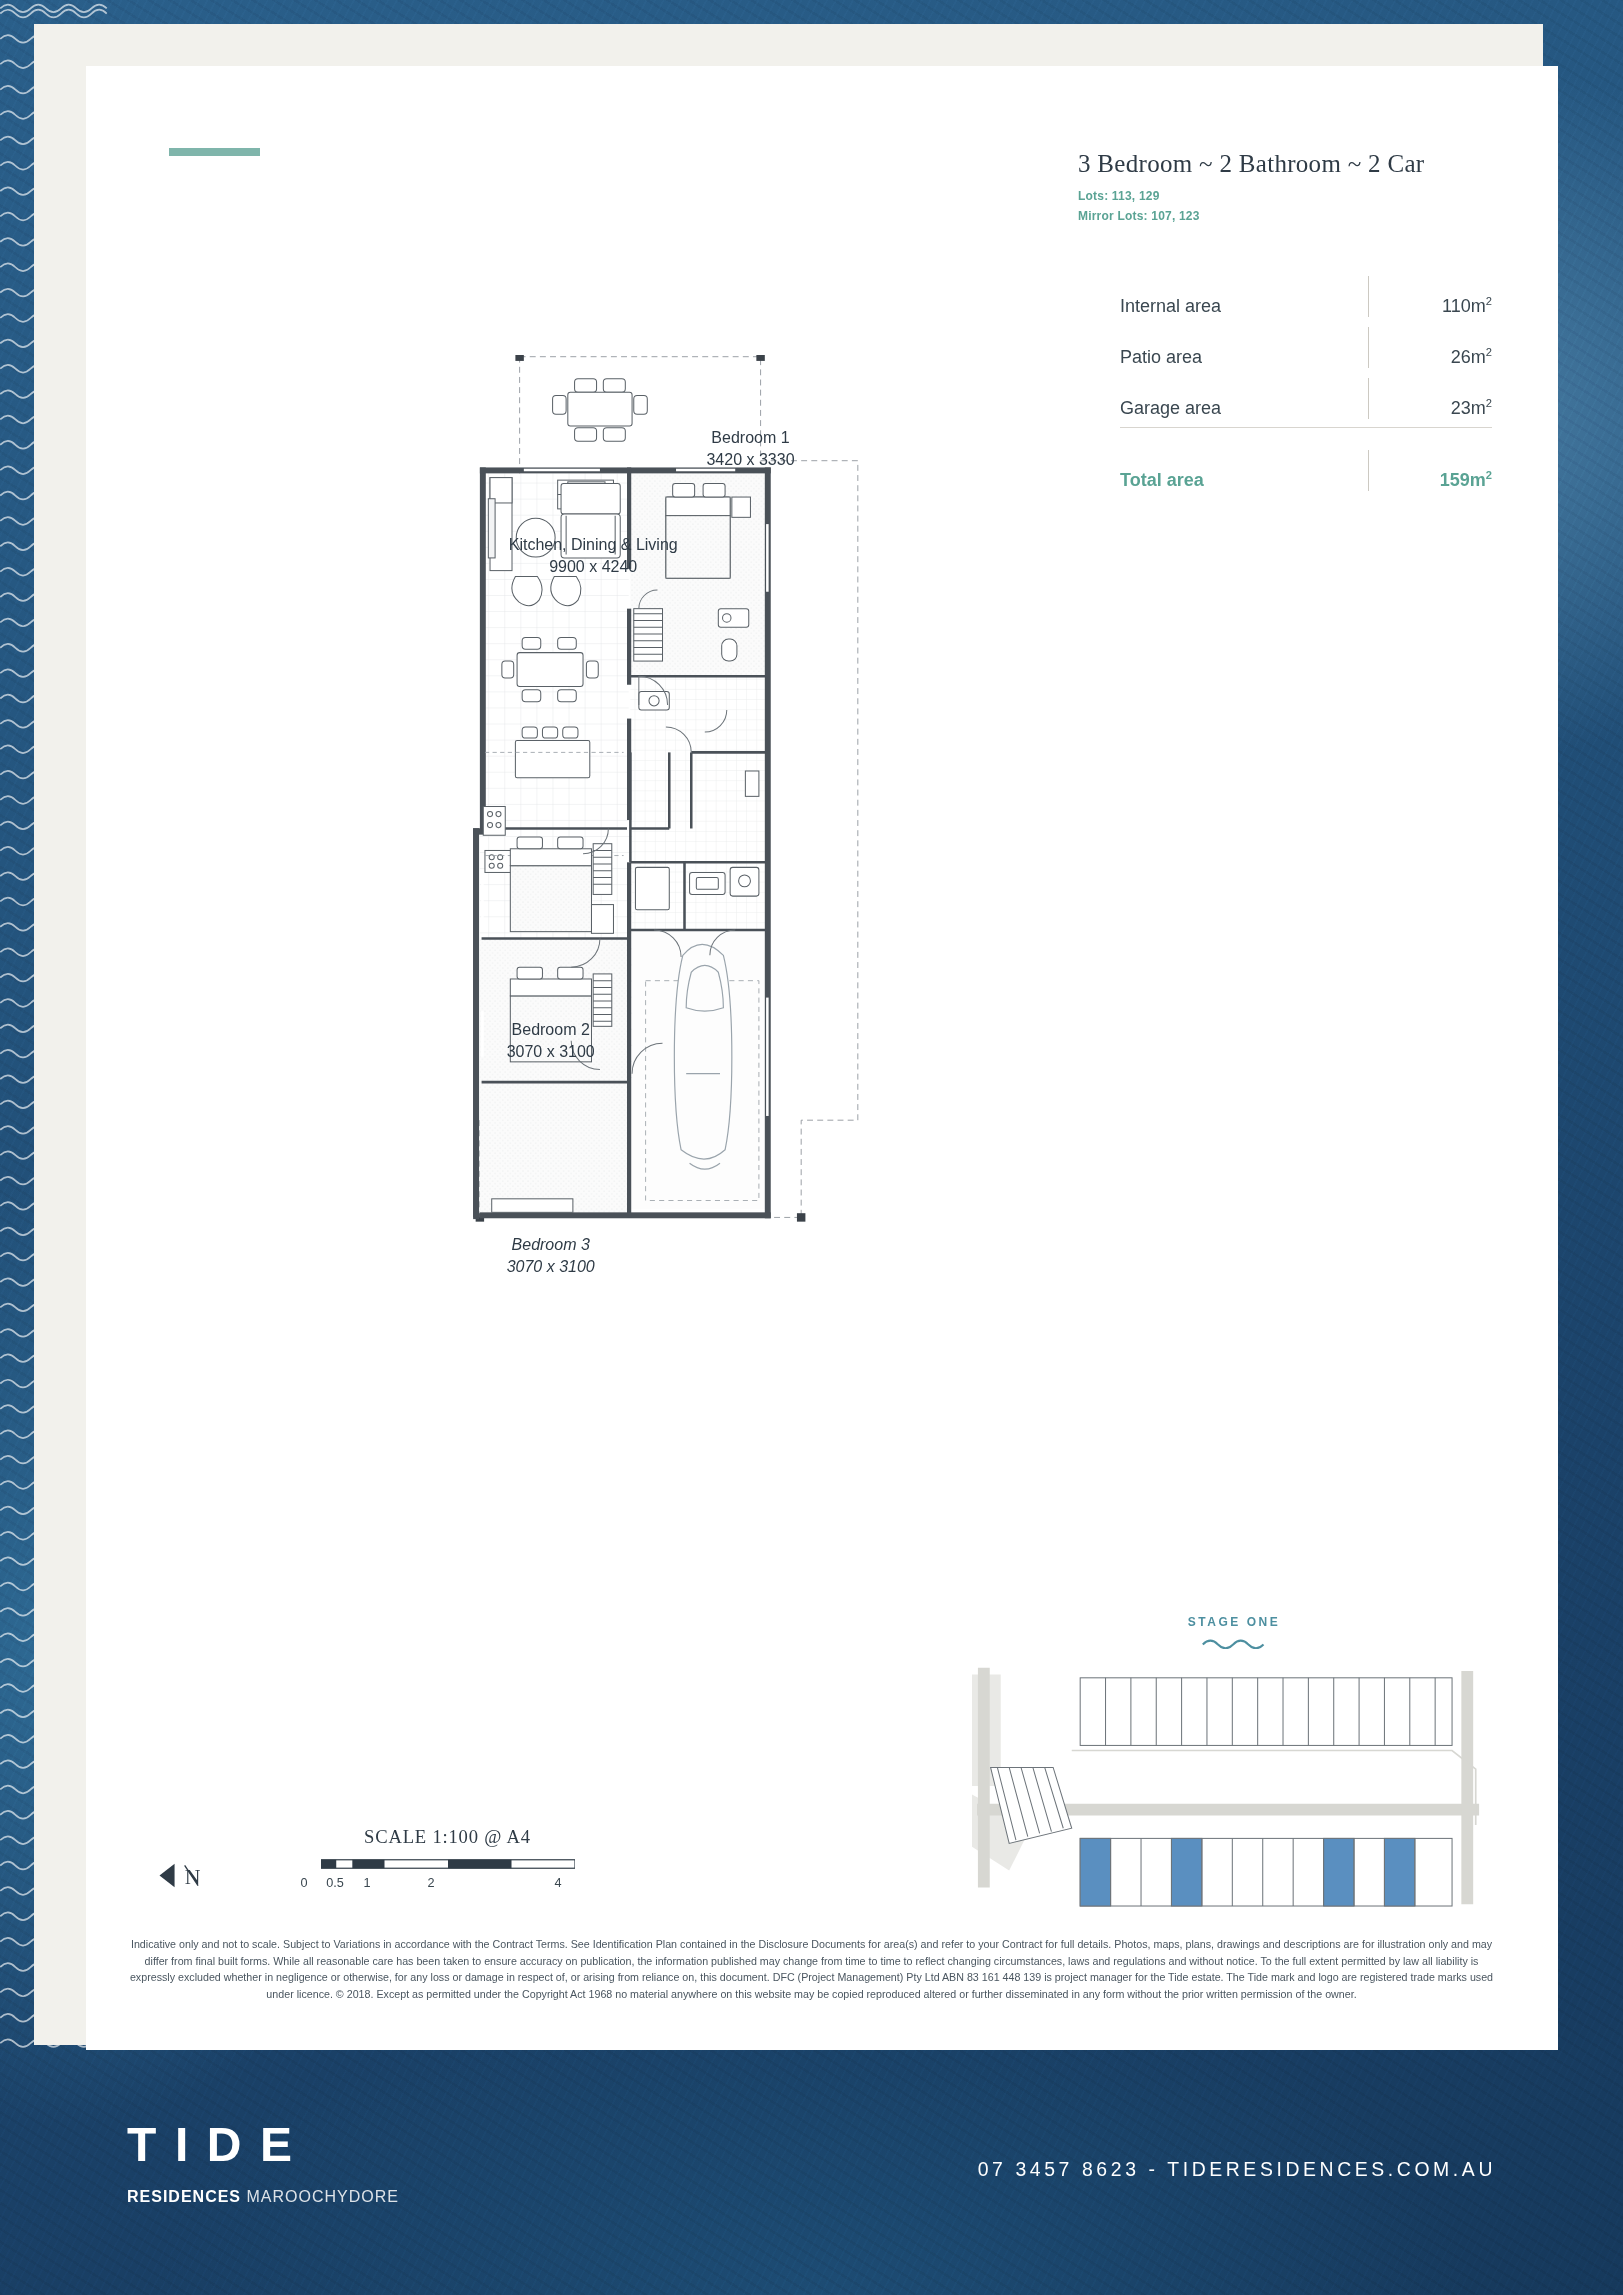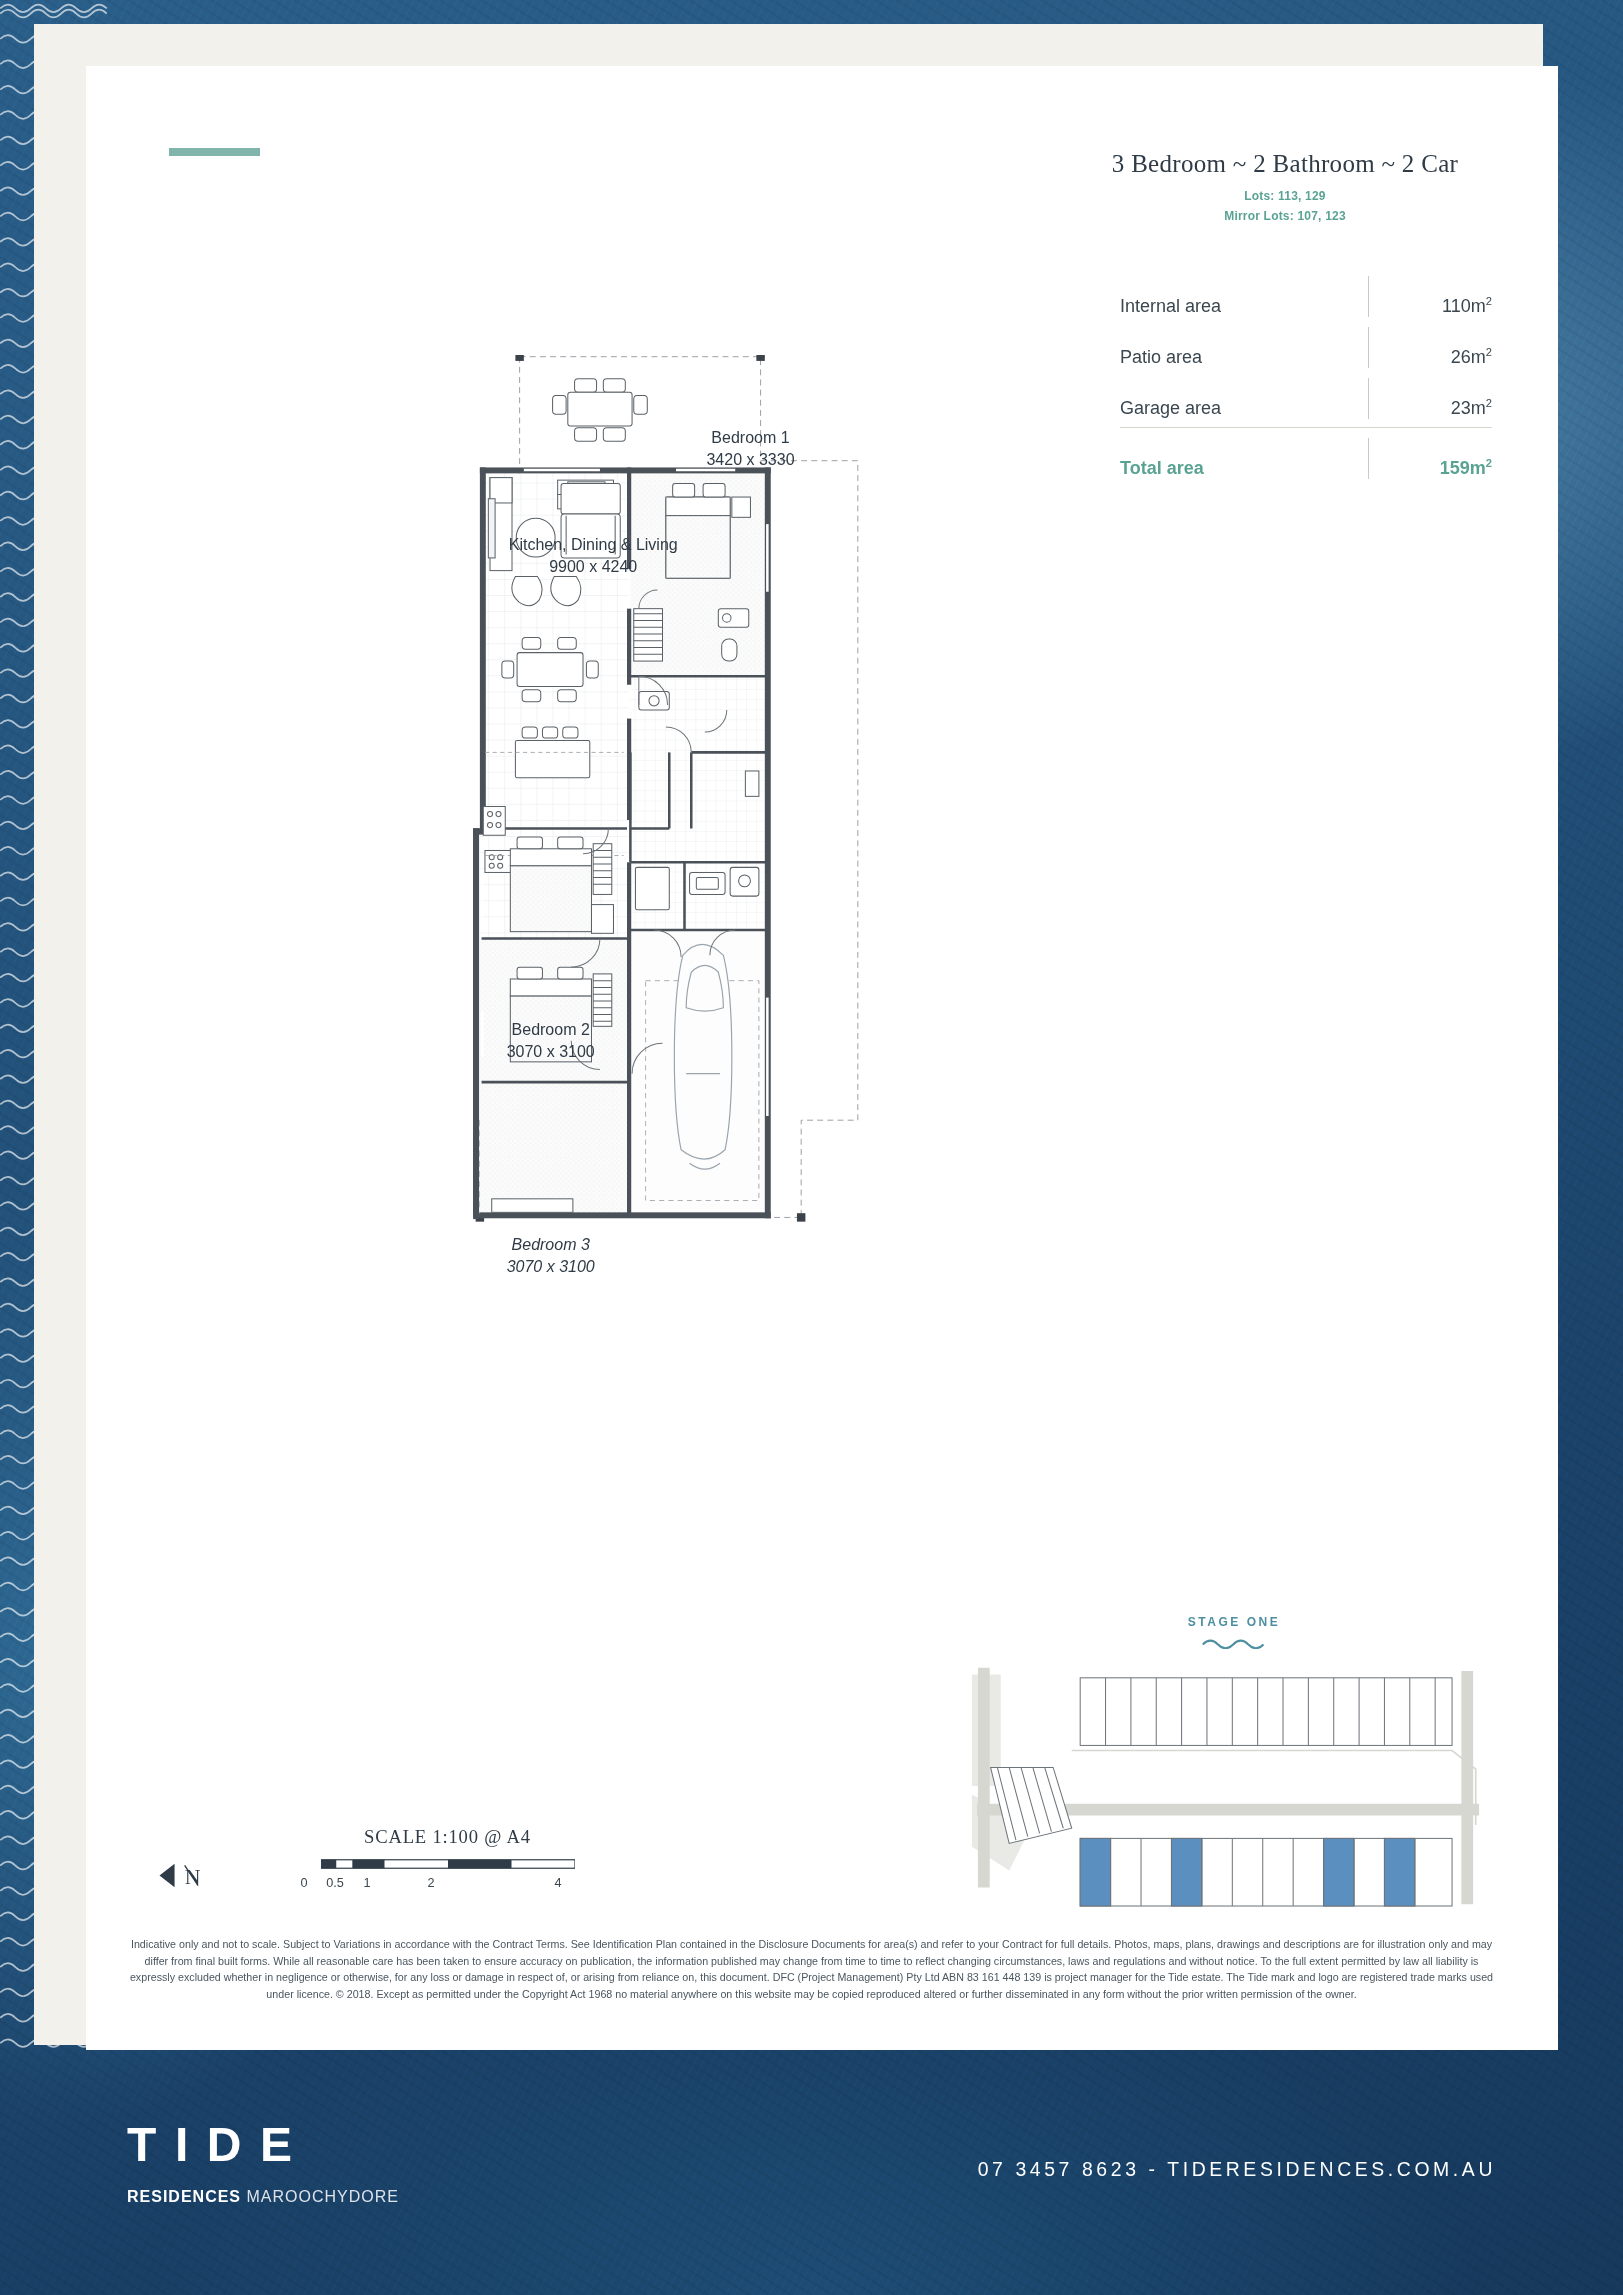--- a/index.html
+++ b/index.html
@@ -41,36 +41,36 @@
   .card-inner { position:absolute; left:52px; top:42px; width:1472px; height:1984px; background:#fff; }
 
   
   .title-block { position:absolute; left:169px; top:148px; }
   .title-rule { width:91px; height:7.6px; background:#7fb5ab; margin-bottom:17px; }
   .title-text {
     font-family:"Liberation Serif", serif;
     font-size:83px; line-height:.9; color:#7fb5ab; letter-spacing:0.8px;
   }
 
-  .spec-block { position:absolute; right:131px; top:150px; width:414px; text-align:center; }
+  .spec-block { position:absolute; right:131px; top:150px; width:414px; text-align:left; }
   .spec-title {
     font-family:"Liberation Serif", serif;
     font-size:25px; color:#2f3b46; letter-spacing:0.3px; white-space:nowrap;
   }
   .spec-lots { margin-top:11px; font-size:12px; font-weight:bold; color:#5aa394; letter-spacing:0.2px; }
   .spec-lots div + div { margin-top:6px; }
 
   .areas { position:absolute; right:131px; top:271px; width:372px; }
   .area-row { display:flex; align-items:baseline; font-size:18px; color:#3a4750; padding:5px 0; }
   .area-label { flex:1; text-align:left;margin-top:20px; }
   .area-sep { width:0.8px; align-self:stretch; background:#ccc9c2; margin:0 22px; }
   .area-value { width:101px; text-align:right; }
   .area-row.total .area-label,
   .area-row.total .area-value { color:#5aa394; font-weight:bold; }
-  .area-row.total { border-top:0.8px solid #d8d5cf; margin-top:3.4px; padding-top:10px; }
+  .area-row.total { border-top:0.8px solid #d8d5cf; margin-top:3.4px; padding-top:22px; }
   sup { font-size:.62em; vertical-align:super; }
 
   
   .plan { position:absolute; left:473px; top:355px; width:609px; height:1319px; }
   .plan svg { display:block; }
   .room-label {
     position:absolute; text-align:center; font-size:16px; color:#2f3b46; line-height:1.35;
   }
 
   

